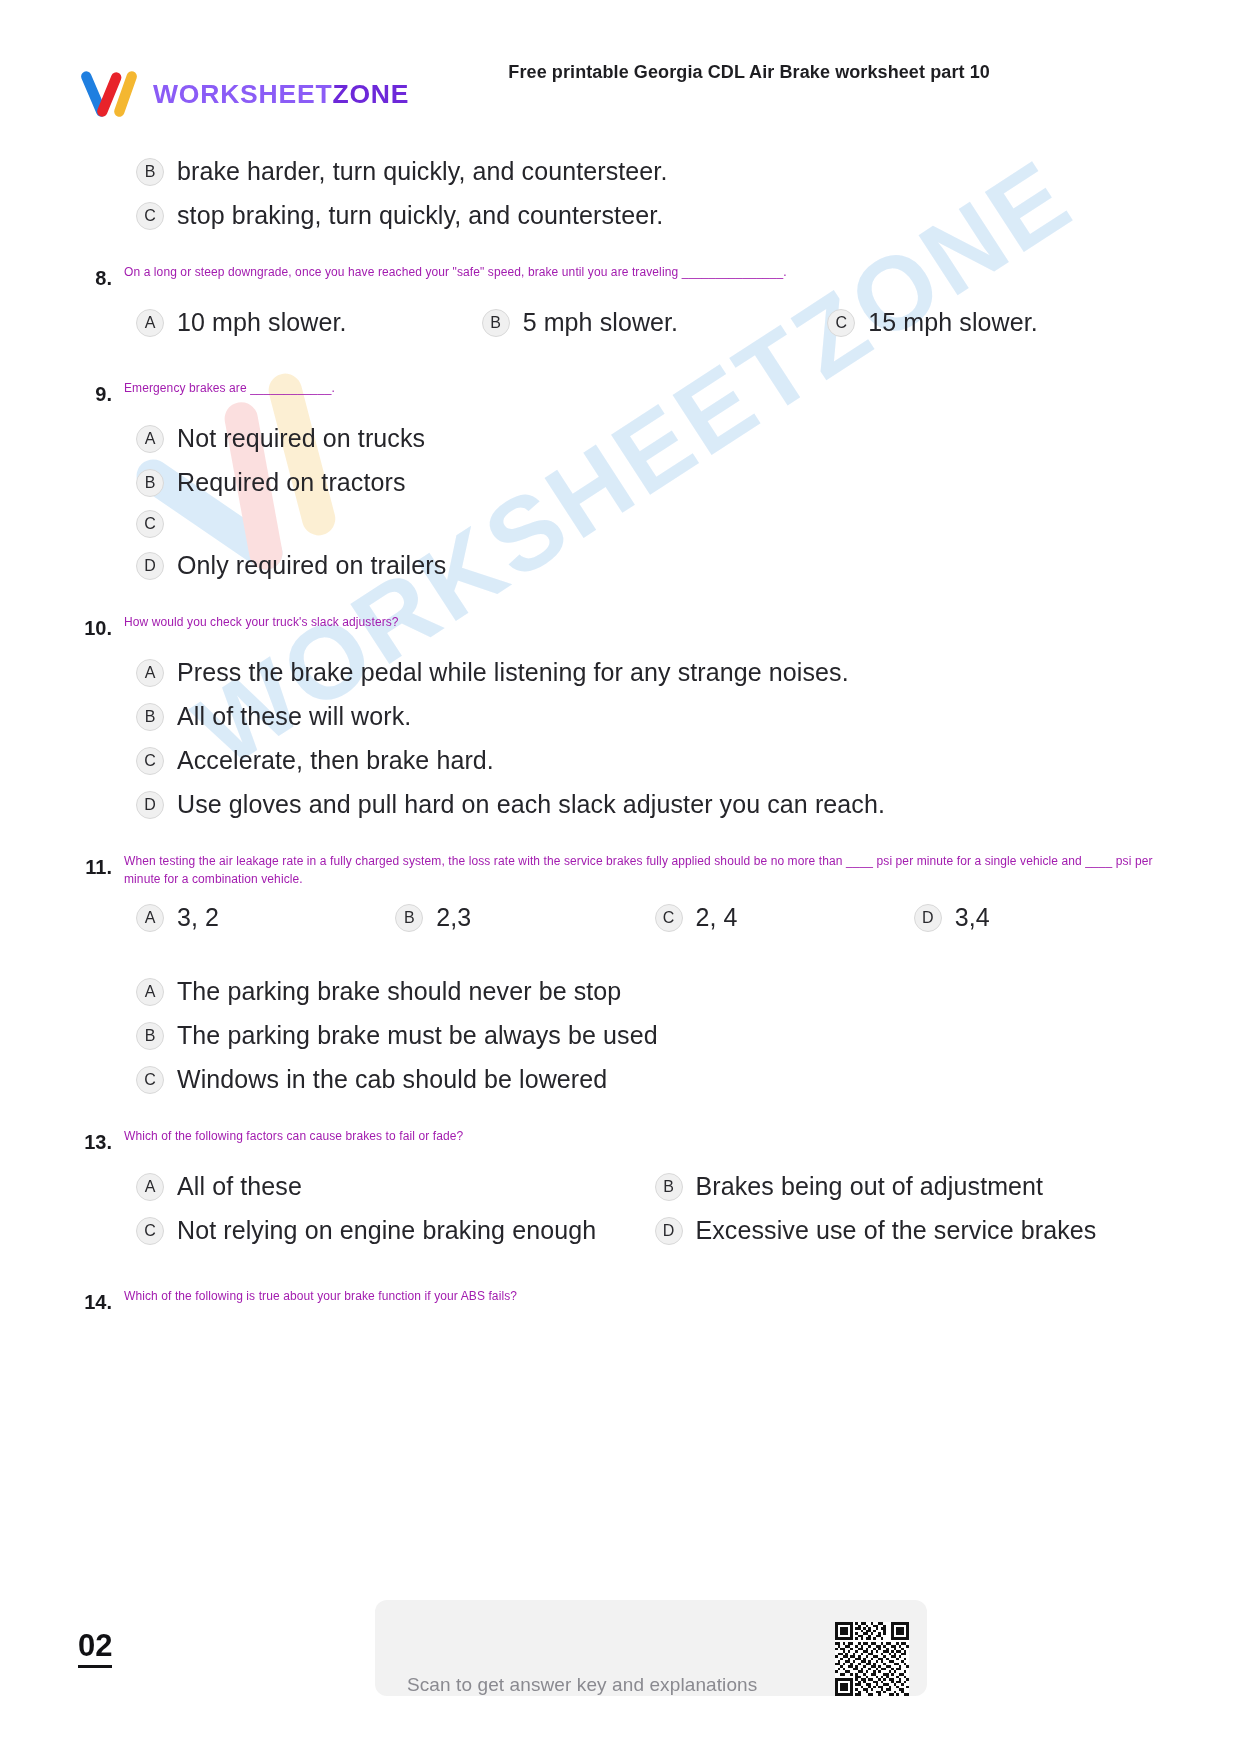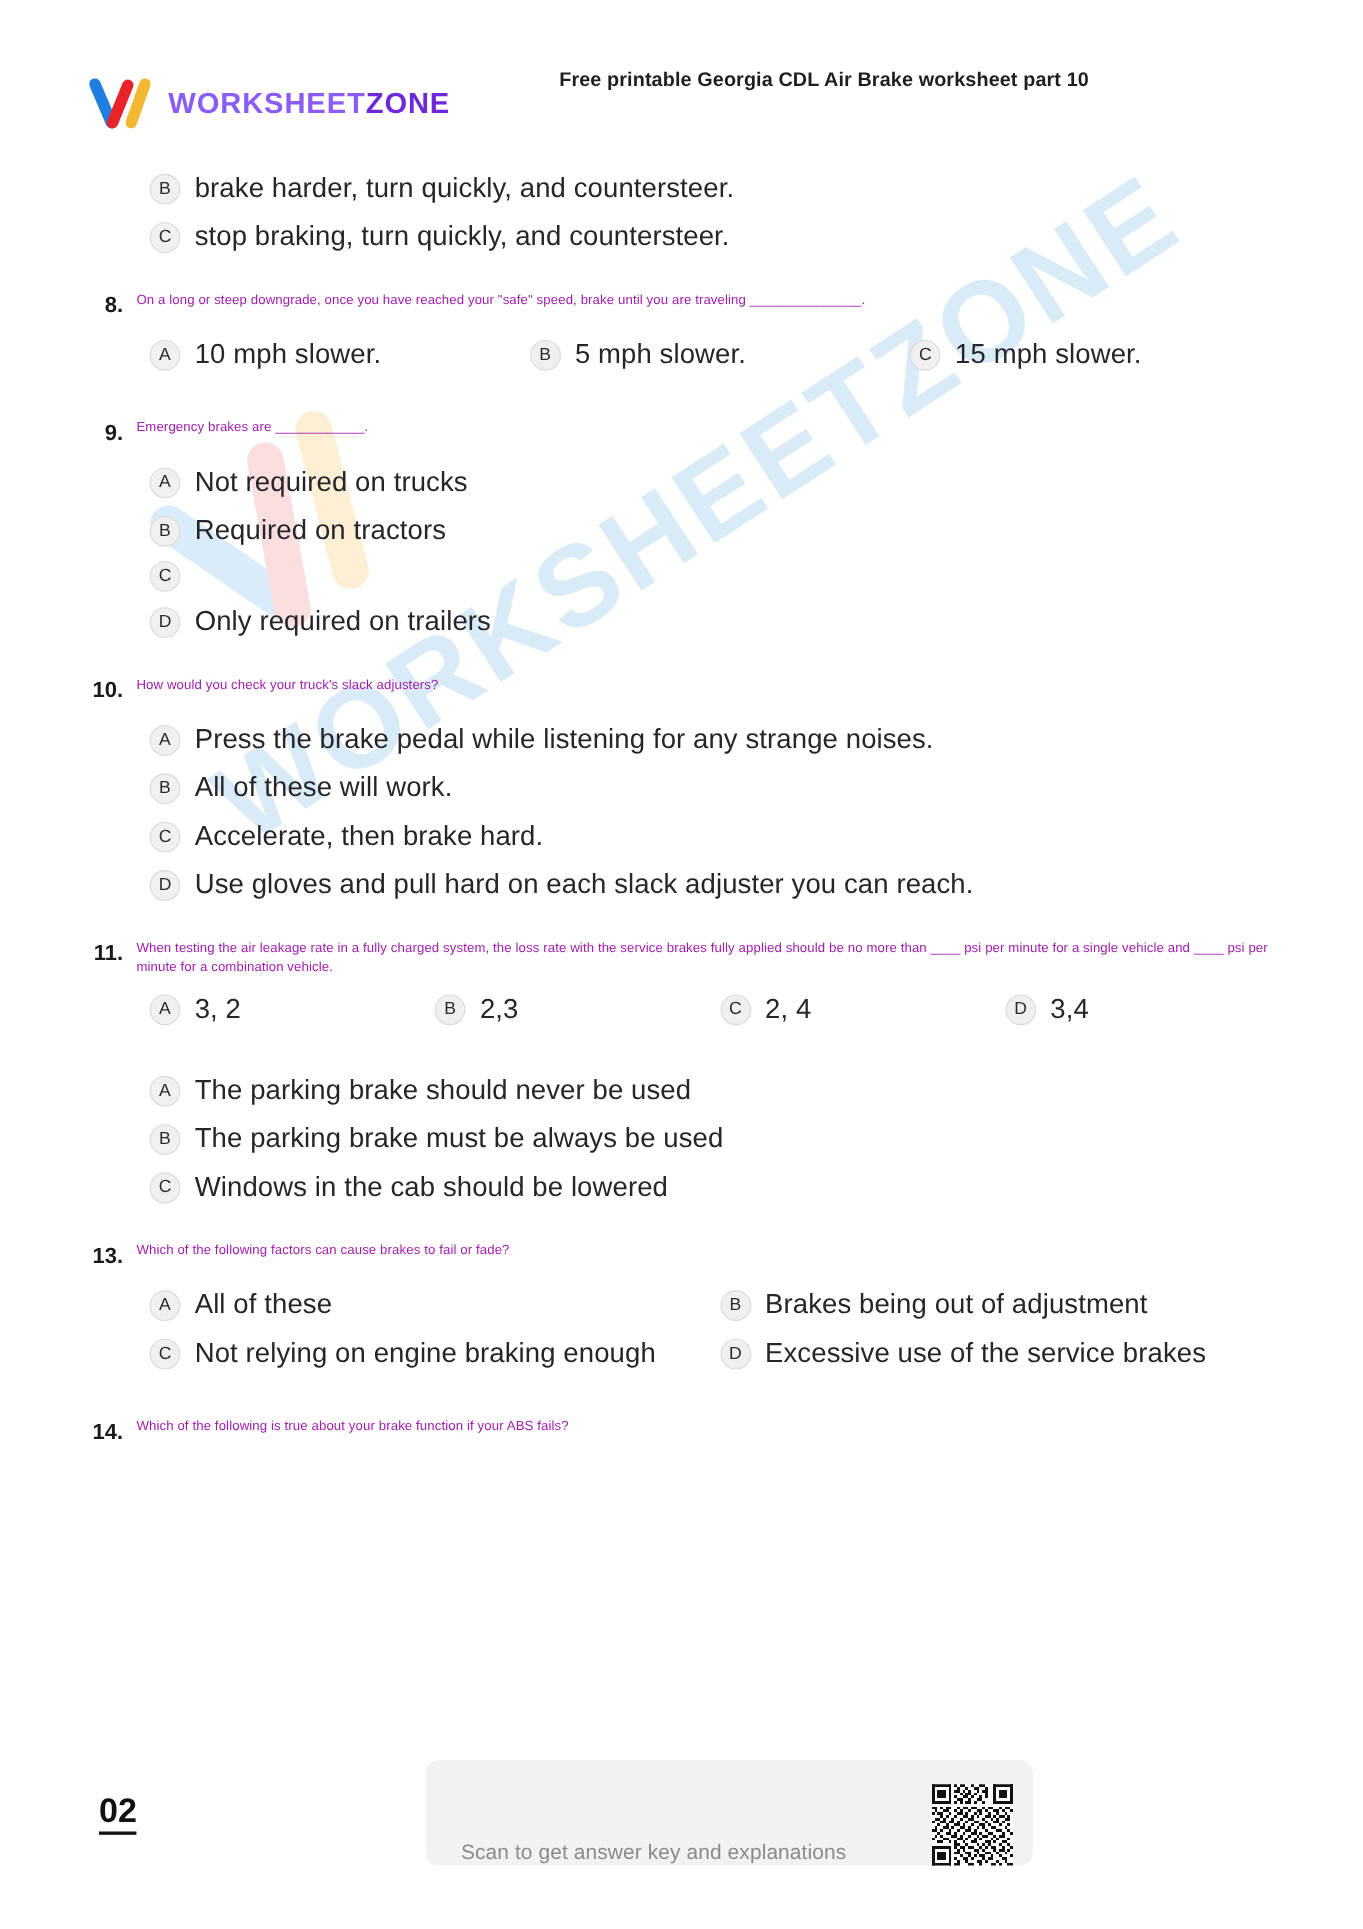--- a/index.html
+++ b/index.html
@@ -149,21 +149,21 @@
   .opt-text {
     font-size: 25px;
     color: #25252a;
     line-height: 1.4;
     letter-spacing: .1px;
   }
 
   
   .footer {
     position: absolute;
-    left: 12px;
+    left: 0;
     bottom: 0;
     width: 995px;
     z-index: 3;
     display: flex;
     align-items: center;
     justify-content: space-between;
     padding: 0 68px 58px 78px;
   }
   .pagenum {
     font-size: 31px;
@@ -324,21 +324,21 @@
           <div class="opt">
             <span class="bullet">D</span>
             <span class="opt-text">3,4</span>
           </div>
         </div>
       </div>
       <div class="qblock">
         <div class="options cols-1">
           <div class="opt">
             <span class="bullet">A</span>
-            <span class="opt-text">The parking brake should never be used</span>
+            <span class="opt-text">The parking brake should never be stop</span>
           </div>
           <div class="opt">
             <span class="bullet">B</span>
             <span class="opt-text">The parking brake must be always be used</span>
           </div>
           <div class="opt">
             <span class="bullet">C</span>
             <span class="opt-text">Windows in the cab should be lowered</span>
           </div>
         </div>

